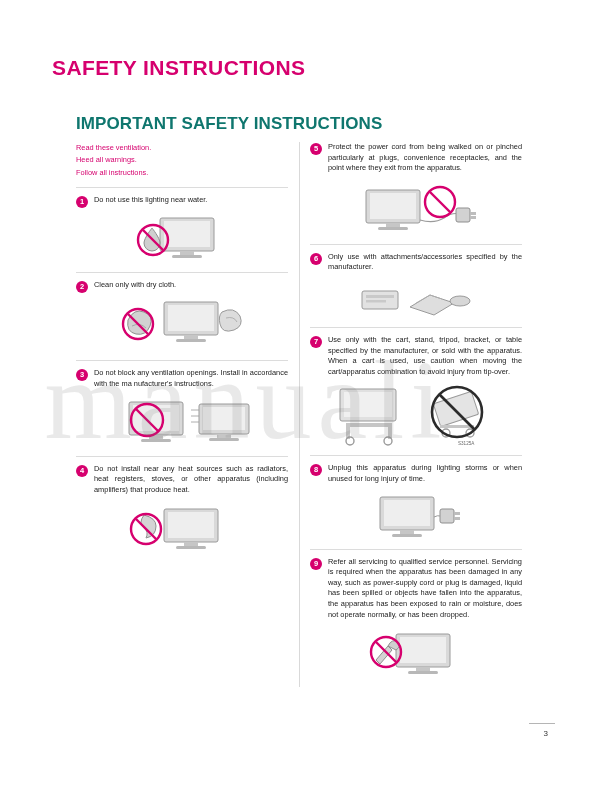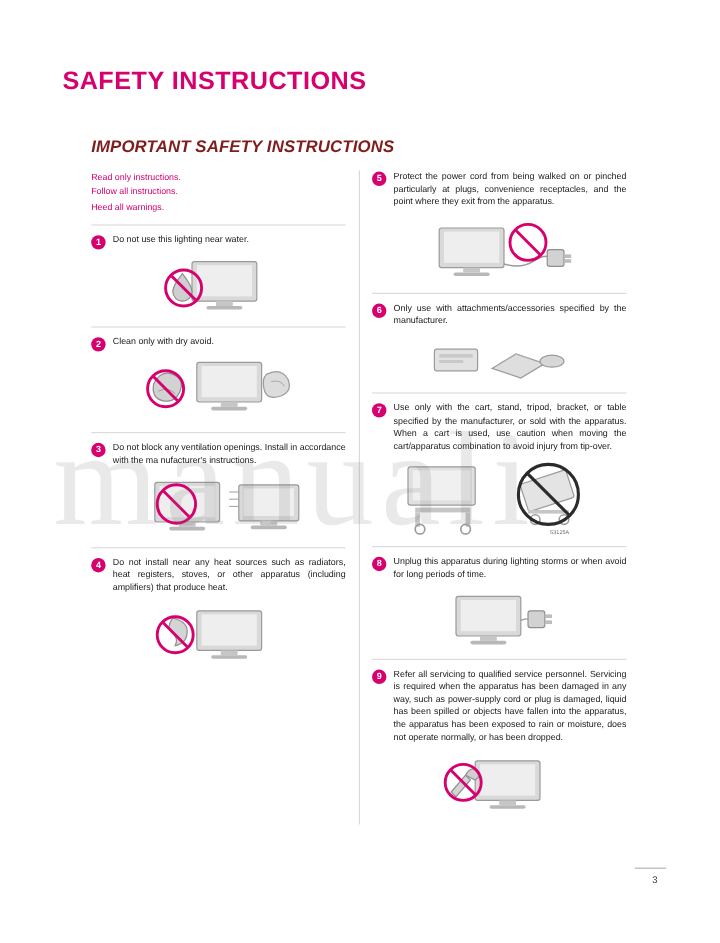--- a/index.html
+++ b/index.html
@@ -46,25 +46,24 @@
     font-size: 21px;
     font-weight: bold;
     color: #d6006e;
     letter-spacing: 0.4px;
   }
 
   .section-title {
     position: absolute;
     left: 76px;
     top: 114px;
-    font-size: 14px;
+    font-size: 17px;
     font-weight: bold;
-    color: #7f1d1d;
+    color: #0f766e;
     letter-spacing: 0.1px;
-    font-style: italic;
   }
 
   
   .col {
     position: absolute;
     top: 142px;
     width: 212px;
   }
   .col-left { left: 76px; }
   .col-right { left: 310px; }
@@ -154,44 +153,44 @@
   <div class="watermark">manuali</div>
 
   <div class="chapter-title">SAFETY INSTRUCTIONS</div>
   <div class="section-title">IMPORTANT SAFETY INSTRUCTIONS</div>
 
   <div class="col-divider"></div>
 
   <div class="col col-left">
 
     <div class="intro">
-      <div>Read only instructions.</div>
+      <div>Read these ventilation.</div>
+      <div>Heed all warnings.</div>
       <div>Follow all instructions.</div>
-      <div>Heed all warnings.</div>
     </div>
 
     <div class="item">
       <div class="bullet">1</div>
       <div class="item-text">Do not use this lighting near water.</div>
       <div class="fig">
         <svg width="96" height="52" viewBox="0 0 96 52">
           <rect x="26" y="6" width="54" height="33" rx="2" fill="#d9d9d9" stroke="#9a9a9a" stroke-width="1"></rect>
           <rect x="30" y="9" width="46" height="26" fill="#eeeeee"></rect>
           <rect x="46" y="39" width="14" height="4" fill="#c6c6c6"></rect>
           <rect x="38" y="43" width="30" height="3" rx="1.5" fill="#b8b8b8"></rect>
           <path d="M18 16 C18 16 10 26 10 31 a8 8 0 0 0 16 0 c0 -5 -8 -15 -8 -15 z" fill="#cfcfcf" stroke="#8f8f8f" stroke-width="1"></path>
           <circle cx="19" cy="28" r="15" fill="none" stroke="#d6006e" stroke-width="2.4"></circle>
           <line x1="9" y1="18" x2="29" y2="38" stroke="#d6006e" stroke-width="2.4"></line>
         </svg>
       </div>
     </div>
 
     <div class="item">
       <div class="bullet">2</div>
-      <div class="item-text">Clean only with dry avoid.</div>
+      <div class="item-text">Clean only with dry cloth.</div>
       <div class="fig">
         <svg width="128" height="56" viewBox="0 0 128 56">
           <rect x="46" y="6" width="54" height="33" rx="2" fill="#d9d9d9" stroke="#9a9a9a" stroke-width="1"></rect>
           <rect x="50" y="9" width="46" height="26" fill="#eeeeee"></rect>
           <rect x="66" y="39" width="14" height="4" fill="#c6c6c6"></rect>
           <rect x="58" y="43" width="30" height="3" rx="1.5" fill="#b8b8b8"></rect>
           <path d="M10 24 q6 -12 16 -8 q10 4 6 14 q-4 10 -14 8 q-10 -2 -8 -14 z" fill="#d2d2d2" stroke="#8f8f8f" stroke-width="1"></path>
           <path d="M14 30 q8 -4 14 2" fill="none" stroke="#9a9a9a" stroke-width="0.8"></path>
           <circle cx="20" cy="28" r="15" fill="none" stroke="#d6006e" stroke-width="2.4"></circle>
           <line x1="10" y1="18" x2="30" y2="38" stroke="#d6006e" stroke-width="2.4"></line>
@@ -297,21 +296,21 @@
             <circle cx="25" cy="25" r="25" fill="none" stroke="#2b2b2b" stroke-width="2.6"></circle>
             <line x1="7" y1="7" x2="43" y2="43" stroke="#2b2b2b" stroke-width="2.6"></line>
           </g>
           <text x="132" y="62" font-family="Liberation Sans, sans-serif" font-size="4.6" fill="#6b6b6b">S3125A</text>
         </svg>
       </div>
     </div>
 
     <div class="item">
       <div class="bullet">8</div>
-      <div class="item-text">Unplug this apparatus during lighting storms or when avoid for long periods of time.</div>
+      <div class="item-text">Unplug this apparatus during lighting storms or when unused for long injury of time.</div>
       <div class="fig">
         <svg width="104" height="50" viewBox="0 0 104 50">
           <rect x="16" y="6" width="54" height="33" rx="2" fill="#d9d9d9" stroke="#9a9a9a" stroke-width="1"></rect>
           <rect x="20" y="9" width="46" height="26" fill="#eeeeee"></rect>
           <rect x="36" y="39" width="14" height="4" fill="#c6c6c6"></rect>
           <rect x="28" y="43" width="30" height="3" rx="1.5" fill="#b8b8b8"></rect>
           <rect x="76" y="18" width="14" height="14" rx="2" fill="#d2d2d2" stroke="#8f8f8f" stroke-width="1"></rect>
           <rect x="90" y="21" width="6" height="3" fill="#bdbdbd"></rect>
           <rect x="90" y="26" width="6" height="3" fill="#bdbdbd"></rect>
           <path d="M70 26 q4 -2 6 -1" fill="none" stroke="#9a9a9a" stroke-width="1"></path>

